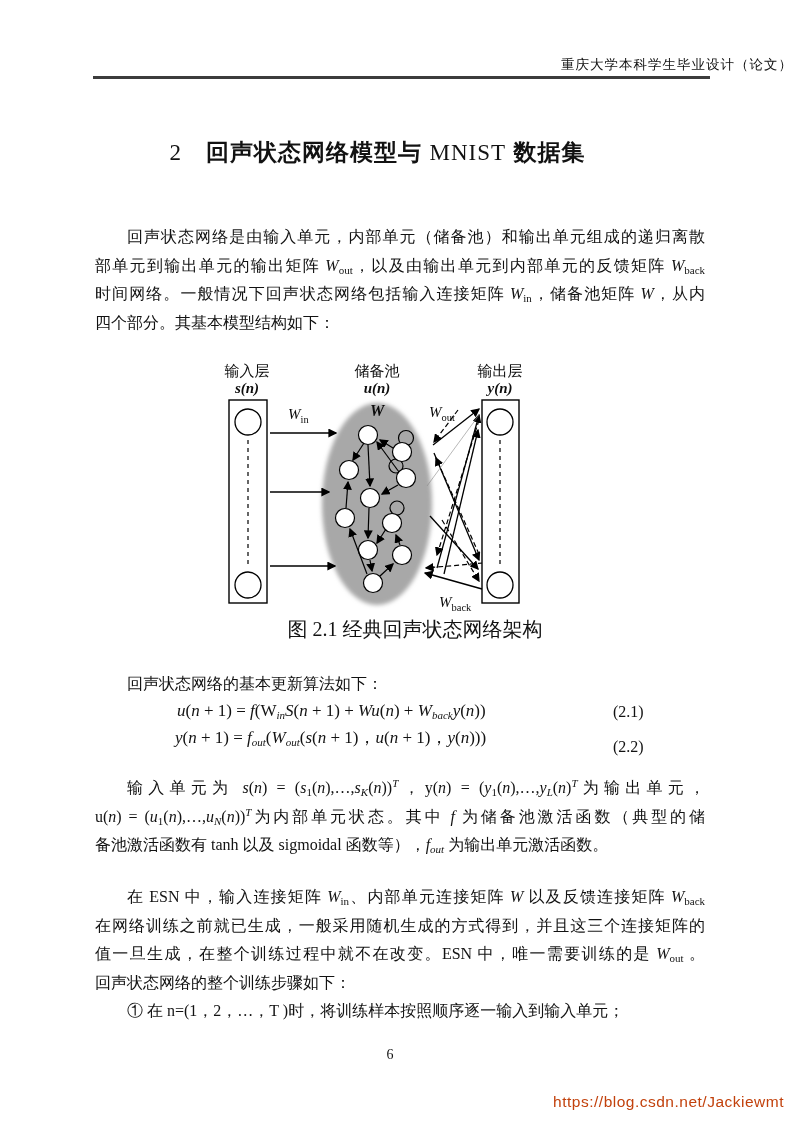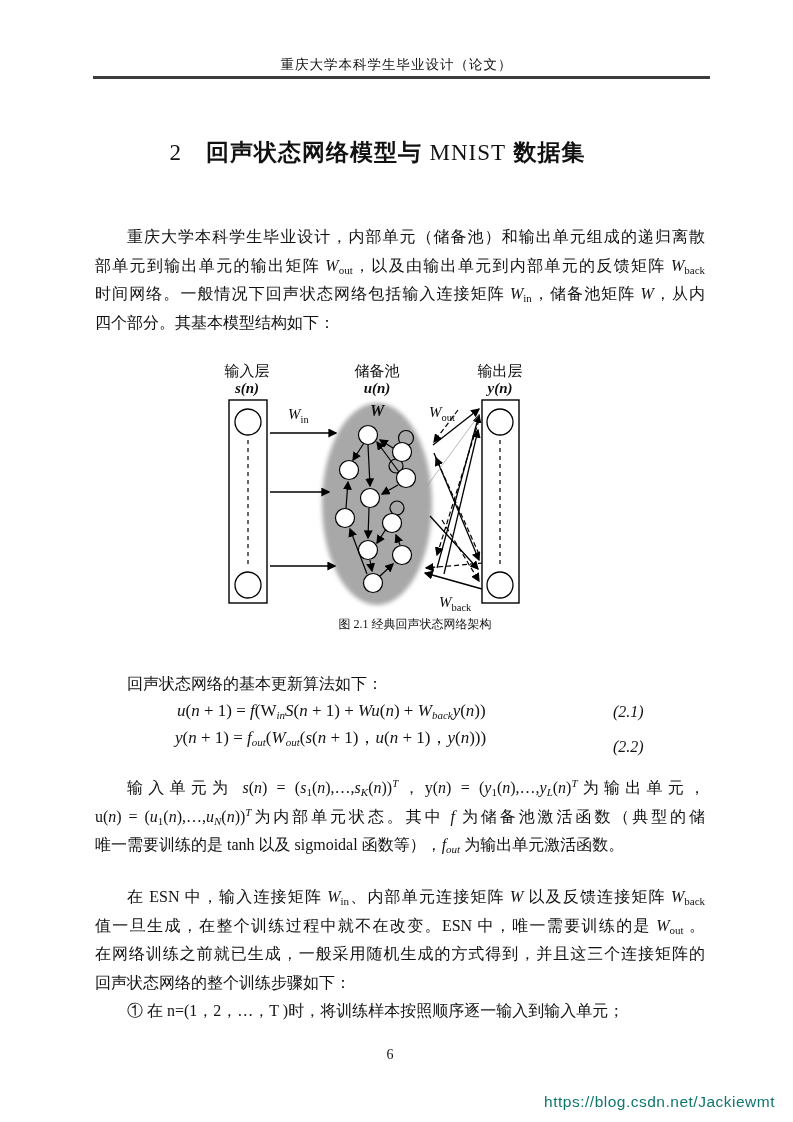--- a/index.html
+++ b/index.html
@@ -1,64 +1,64 @@
 <!DOCTYPE html>
 <html><head>
 <meta charset="utf-8">
 <style>
   html,body{margin:0;padding:0;background:#fff;}
   .page{position:relative;width:793px;height:1122px;background:#fff;overflow:hidden;
         font-family:"Liberation Serif",serif;color:#121212;}
   .abs{position:absolute;}
   
-  .hdr{top:56px;left:0;width:793px;text-align:center;font-size:13.5px;letter-spacing:1px;}
+  .hdr{top:56px;left:0;width:793px;text-align:right;font-size:13.5px;letter-spacing:1px;}
   .hdr-rule{top:76px;left:93px;width:617px;height:2.5px;background:#3c3c3c;}
   
   .title{top:137px;left:0;width:755px;text-align:center;
          font-family:"Liberation Sans",sans-serif;font-weight:700;font-size:23px;letter-spacing:1px;}
   
   .sec{top:192px;left:95px;width:610px;
        font-family:"Liberation Sans",sans-serif;font-weight:700;font-size:20px;letter-spacing:0.5px;}
   .rm{font-family:"Liberation Serif",serif;font-weight:400;}
   
   .para{left:95px;width:610px;font-size:16px;}
   .line{height:28.5px;line-height:28.5px;overflow:hidden;}
   .jfull{text-align:justify;text-align-last:justify;}
   .ind{text-indent:32px;}
   .it{font-style:italic;}
   sub{font-size:11px;line-height:0;vertical-align:-3px;}
   sup{font-size:11px;line-height:0;vertical-align:6px;}
   .p1{top:223px;} .p2i{top:670px;} .p3{top:774px;} .p4{top:883px;}
   
   .eq{font-size:17px;height:24px;line-height:24px;white-space:nowrap;}
   .eq1{top:699px;left:177px;text-align:center;} .eq2{top:726px;left:175px;}
-  .eqn{font-size:16px;height:24px;line-height:24px;left:613px;font-style:italic;}
+  .eqn{font-size:16px;height:24px;line-height:24px;left:613px;}
   .eqn1{top:700px;} .eqn2{top:727px;margin-top:8px;}
   
   .fig{top:358px;left:190px;width:420px;height:258px;}
-  .caption{top:616px;left:110px;width:610px;text-align:center;font-size:12px;}
+  .caption{top:616px;left:110px;width:610px;text-align:center;font-size:20px;}
   
   .pageno{top:1047px;left:0;width:780px;text-align:center;font-size:14px;}
-  .wm{top:1093px;right:18px;font-family:"Liberation Sans",sans-serif;font-size:15.5px;
-      color:#0f766e;letter-spacing:0.5px;}
+  .wm{top:1093px;right:9px;font-family:"Liberation Sans",sans-serif;font-size:15.5px;
+      color:#c2410c;letter-spacing:0.5px;}
   svg text{font-family:"Liberation Serif",serif;fill:#0d0d0d;}
 </style>
 </head>
 <body>
 
 <div class="page">
 
   <div class="abs hdr">重庆大学本科学生毕业设计（论文）</div>
   <div class="abs hdr-rule"></div>
 
   <div class="abs title"><span class="rm">2</span><span>　回声状态网络模型与 </span><span class="rm">MNIST</span><span> 数据集</span></div>
 
 
   <div class="abs para p1">
-    <div class="line jfull ind"><span>重庆大学本科学生毕业设计，内部单元（储备池）和输出单元组成的递归离散</span></div>
+    <div class="line jfull ind"><span>回声状态网络是由输入单元，内部单元（储备池）和输出单元组成的递归离散</span></div>
     <div class="line jfull"><span>部单元到输出单元的输出矩阵 </span><span class="it">W</span><sub>out</sub><span>，以及由输出单元到内部单元的反馈矩阵 </span><span class="it">W</span><sub>back</sub></div>
     <div class="line jfull"><span>时间网络。一般情况下回声状态网络包括输入连接矩阵 </span><span class="it">W</span><sub>in</sub><span>，储备池矩阵 </span><span class="it">W</span><span>，从内</span></div>
     <div class="line"><span>四个部分。其基本模型结构如下：</span></div>
   </div>
 
   <svg class="abs fig" width="420" height="258" viewBox="0 0 420 258">
     <defs>
       <marker id="ah" viewBox="0 0 10 10" refX="8.5" refY="5" markerWidth="9" markerHeight="9" orient="auto" markerUnits="userSpaceOnUse">
           <path d="M0,0L10,5L0,10z" fill="#000"></path>
         </marker>
@@ -165,27 +165,27 @@
   </div>
 
   <div class="abs eq eq1"><span class="it">u</span><span>(</span><span class="it">n</span><span> + 1) = </span><span class="it">f</span><span>(W</span><sub class="it">in</sub><span class="it">S</span><span>(</span><span class="it">n</span><span> + 1) + </span><span class="it">Wu</span><span>(</span><span class="it">n</span><span>) + </span><span class="it">W</span><sub class="it">back</sub><span class="it">y</span><span>(</span><span class="it">n</span><span>))</span></div>
   <div class="abs eqn eqn1">(2.1)</div>
   <div class="abs eq eq2"><span class="it">y</span><span>(</span><span class="it">n</span><span> + 1) = </span><span class="it">f</span><sub class="it">out</sub><span>(</span><span class="it">W</span><sub class="it">out</sub><span>(</span><span class="it">s</span><span>(</span><span class="it">n</span><span> + 1)，</span><span class="it">u</span><span>(</span><span class="it">n</span><span> + 1)，</span><span class="it">y</span><span>(</span><span class="it">n</span><span>)))</span></div>
   <div class="abs eqn eqn2">(2.2)</div>
 
   <div class="abs para p3">
     <div class="line jfull ind"><span>输入单元为 </span><span class="it">s</span><span>(</span><span class="it">n</span><span>) = (</span><span class="it">s</span><sub>1</sub><span>(</span><span class="it">n</span><span>),…,</span><span class="it">s</span><sub class="it">K</sub><span>(</span><span class="it">n</span><span>))</span><sup class="it">T</sup><span>，y(</span><span class="it">n</span><span>) = (</span><span class="it">y</span><sub>1</sub><span>(</span><span class="it">n</span><span>),…,</span><span class="it">y</span><sub class="it">L</sub><span>(</span><span class="it">n</span><span>)</span><sup class="it">T</sup><span>为输出单元，</span></div>
     <div class="line jfull"><span>u(</span><span class="it">n</span><span>) = (</span><span class="it">u</span><sub>1</sub><span>(</span><span class="it">n</span><span>),…,</span><span class="it">u</span><sub class="it">N</sub><span>(</span><span class="it">n</span><span>))</span><sup class="it">T</sup><span>为内部单元状态。其中 </span><span class="it">f</span><span> 为储备池激活函数（典型的储</span></div>
-    <div class="line"><span>唯一需要训练的是 tanh 以及 sigmoidal 函数等），</span><span class="it">f</span><sub class="it">out</sub><span> 为输出单元激活函数。</span></div>
+    <div class="line"><span>备池激活函数有 tanh 以及 sigmoidal 函数等），</span><span class="it">f</span><sub class="it">out</sub><span> 为输出单元激活函数。</span></div>
   </div>
 
   <div class="abs para p4">
     <div class="line jfull ind"><span>在 ESN 中，输入连接矩阵 </span><span class="it">W</span><sub>in</sub><span>、内部单元连接矩阵 </span><span class="it">W</span><span> 以及反馈连接矩阵 </span><span class="it">W</span><sub>back</sub></div>
+    <div class="line jfull"><span>在网络训练之前就已生成，一般采用随机生成的方式得到，并且这三个连接矩阵的</span></div>
     <div class="line jfull"><span>值一旦生成，在整个训练过程中就不在改变。ESN 中，唯一需要训练的是 </span><span class="it">W</span><sub>out</sub><span> 。</span></div>
-    <div class="line jfull"><span>在网络训练之前就已生成，一般采用随机生成的方式得到，并且这三个连接矩阵的</span></div>
     <div class="line"><span>回声状态网络的整个训练步骤如下：</span></div>
     <div class="line ind"><span>① 在 n=(1，2，…，T )时，将训练样本按照顺序逐一输入到输入单元；</span></div>
   </div>
 
   <div class="abs pageno">6</div>
   <div class="abs wm">https://blog.csdn.net/Jackiewmt</div>
 
 </div>
 
 </body></html>

